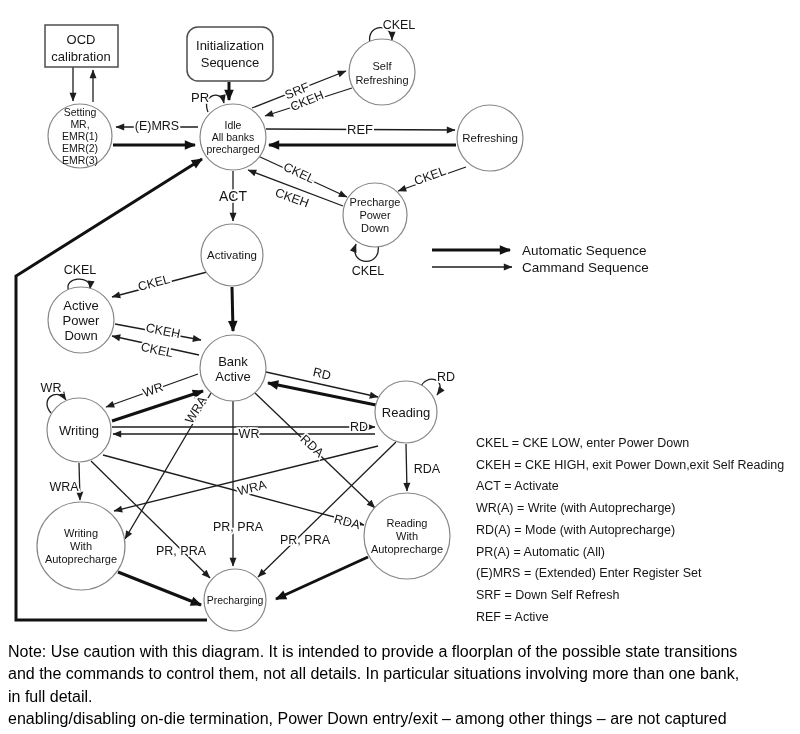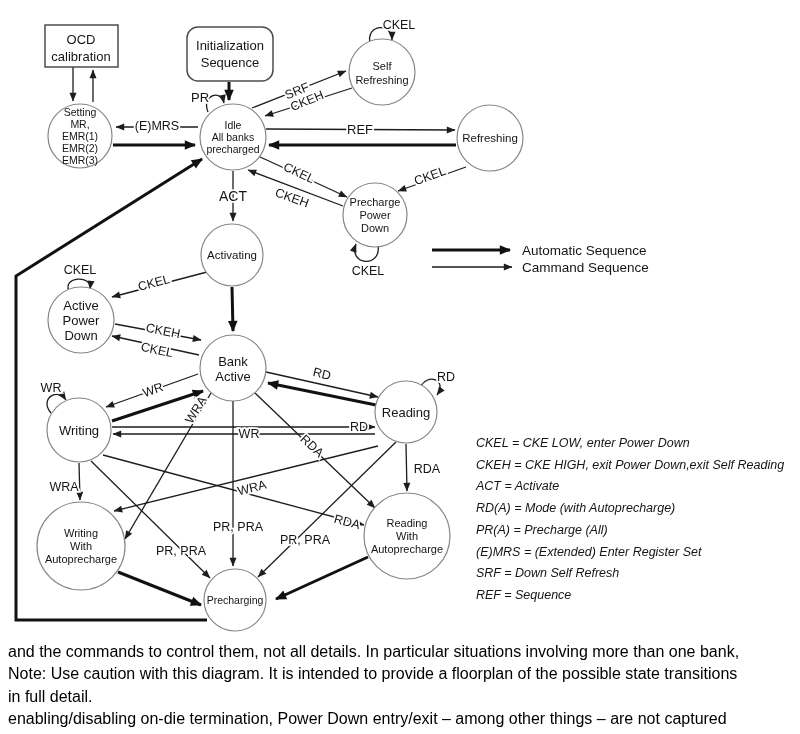--- a/index.html
+++ b/index.html
@@ -15,21 +15,21 @@
   .lbl{text-anchor:middle;dominant-baseline:central;font-size:12.5px;
        paint-order:stroke;stroke:#ffffff;stroke-width:3.5px;fill:#151515;}
   .big{font-size:14px;}
   .md{font-size:13px;}
   .node circle{fill:#fff;stroke:#878787;stroke-width:1.2px;}
   .node rect{fill:#fff;stroke:#4d4d4d;stroke-width:1.5px;}
   .e{stroke:#1d1d1d;stroke-width:1.3px;fill:none;}
   .E{stroke:#111;stroke-width:3px;fill:none;}
   .legend-text{dominant-baseline:central;font-size:13.5px;}
   .abbr{position:absolute;left:476px;top:433px;font-size:12.5px;line-height:21.7px;
-        color:#151515;white-space:nowrap;font-style:italic;}
+        color:#151515;white-space:nowrap;}
   .note{position:absolute;left:8px;top:641px;font-size:16px;line-height:22.4px;
         color:#000;white-space:nowrap;}
 </style>
 </head>
 <body>
 
 <div class="stage">
 <svg width="800" height="734" viewBox="0 0 800 734">
   <defs>
     <marker id="arr" markerUnits="userSpaceOnUse" markerWidth="11" markerHeight="10" refX="8.6" refY="5" orient="auto">
@@ -203,26 +203,27 @@
     <text class="legend-text" x="522" y="250">Automatic Sequence</text>
     <line class="e" x1="432" y1="267" x2="512" y2="267" marker-end="url(#arr)"></line>
     <text class="legend-text" x="522" y="267">Cammand Sequence</text>
   </g>
 </svg>
 
   <div class="abbr">
     <div>CKEL = CKE LOW, enter Power Down</div>
     <div>CKEH = CKE HIGH, exit Power Down,exit Self Reading</div>
     <div>ACT = Activate</div>
+    <div>WR(A) = Write (with Autoprecharge)</div>
     <div>RD(A) = Mode (with Autoprecharge)</div>
-    <div>PR(A) = Precharge (All)</div>
+    <div>PR(A) = Automatic (All)</div>
     <div>(E)MRS = (Extended) Enter Register Set</div>
     <div>SRF = Down Self Refresh</div>
-    <div>REF = Sequence</div>
+    <div>REF = Active</div>
   </div>
 
   <div class="note">
+    <div>Note: Use caution with this diagram. It is intended to provide a floorplan of the possible state transitions</div>
     <div>and the commands to control them, not all details. In particular situations involving more than one bank,</div>
-    <div>Note: Use caution with this diagram. It is intended to provide a floorplan of the possible state transitions</div>
     <div>in full detail.</div>
     <div>enabling/disabling on-die termination, Power Down entry/exit – among other things – are not captured</div>
   </div>
 </div>
 
 </body></html>

